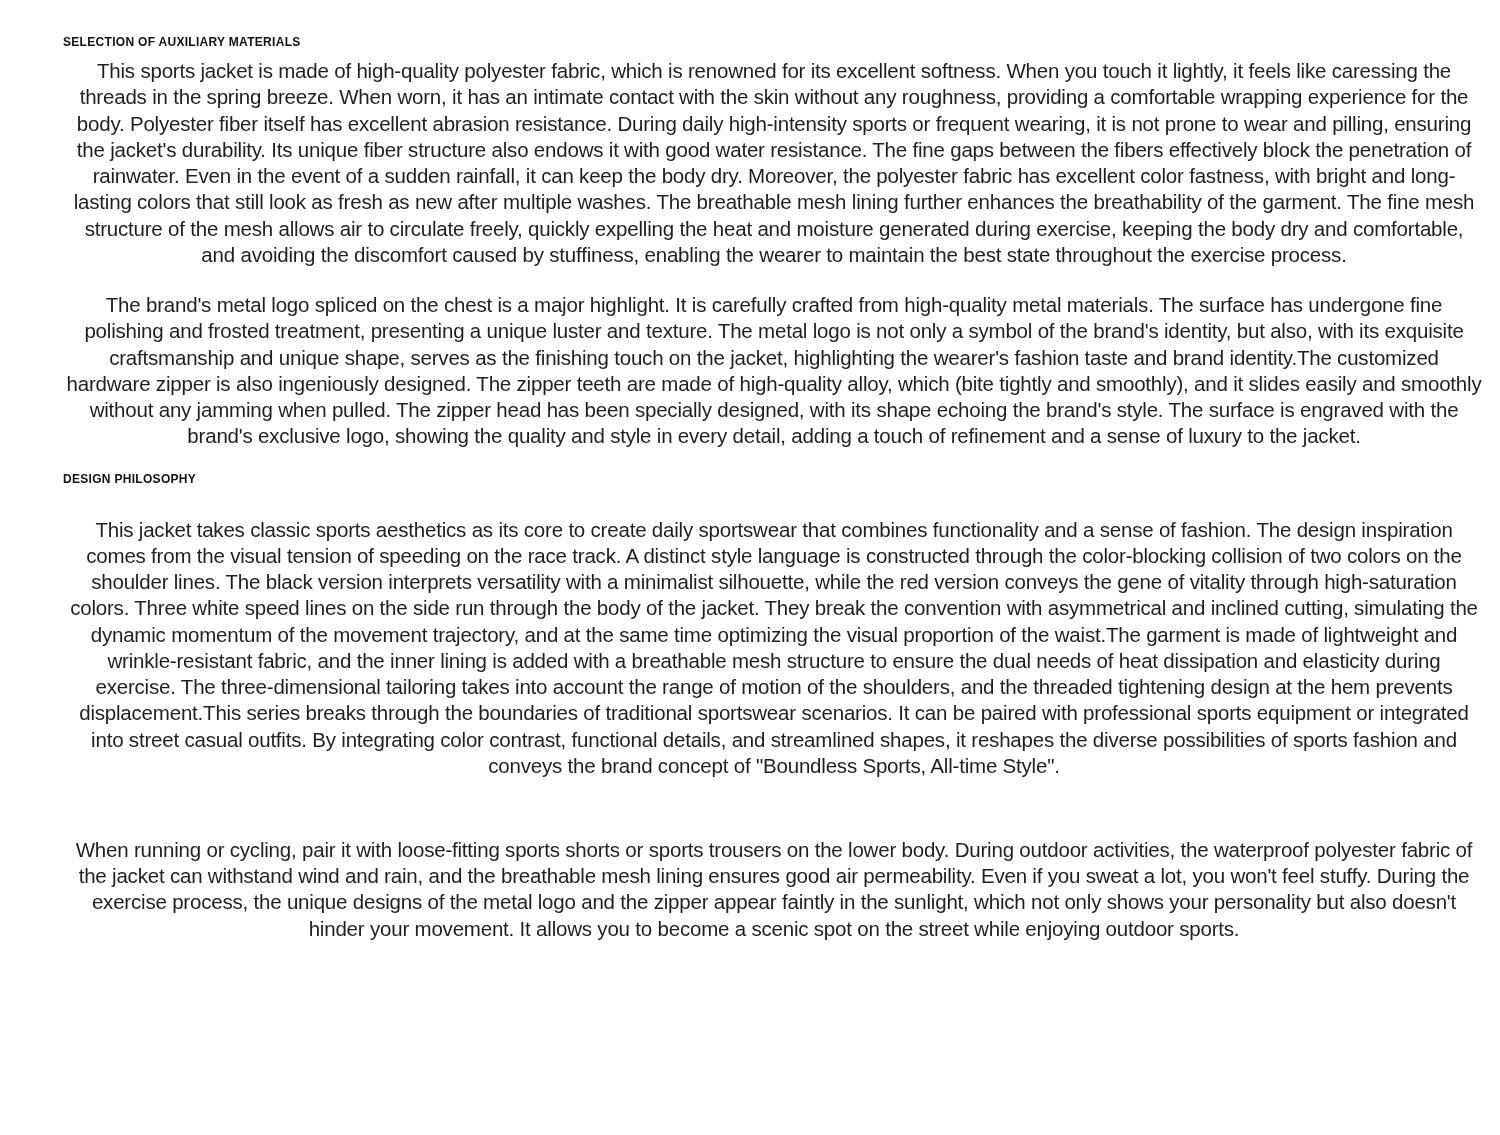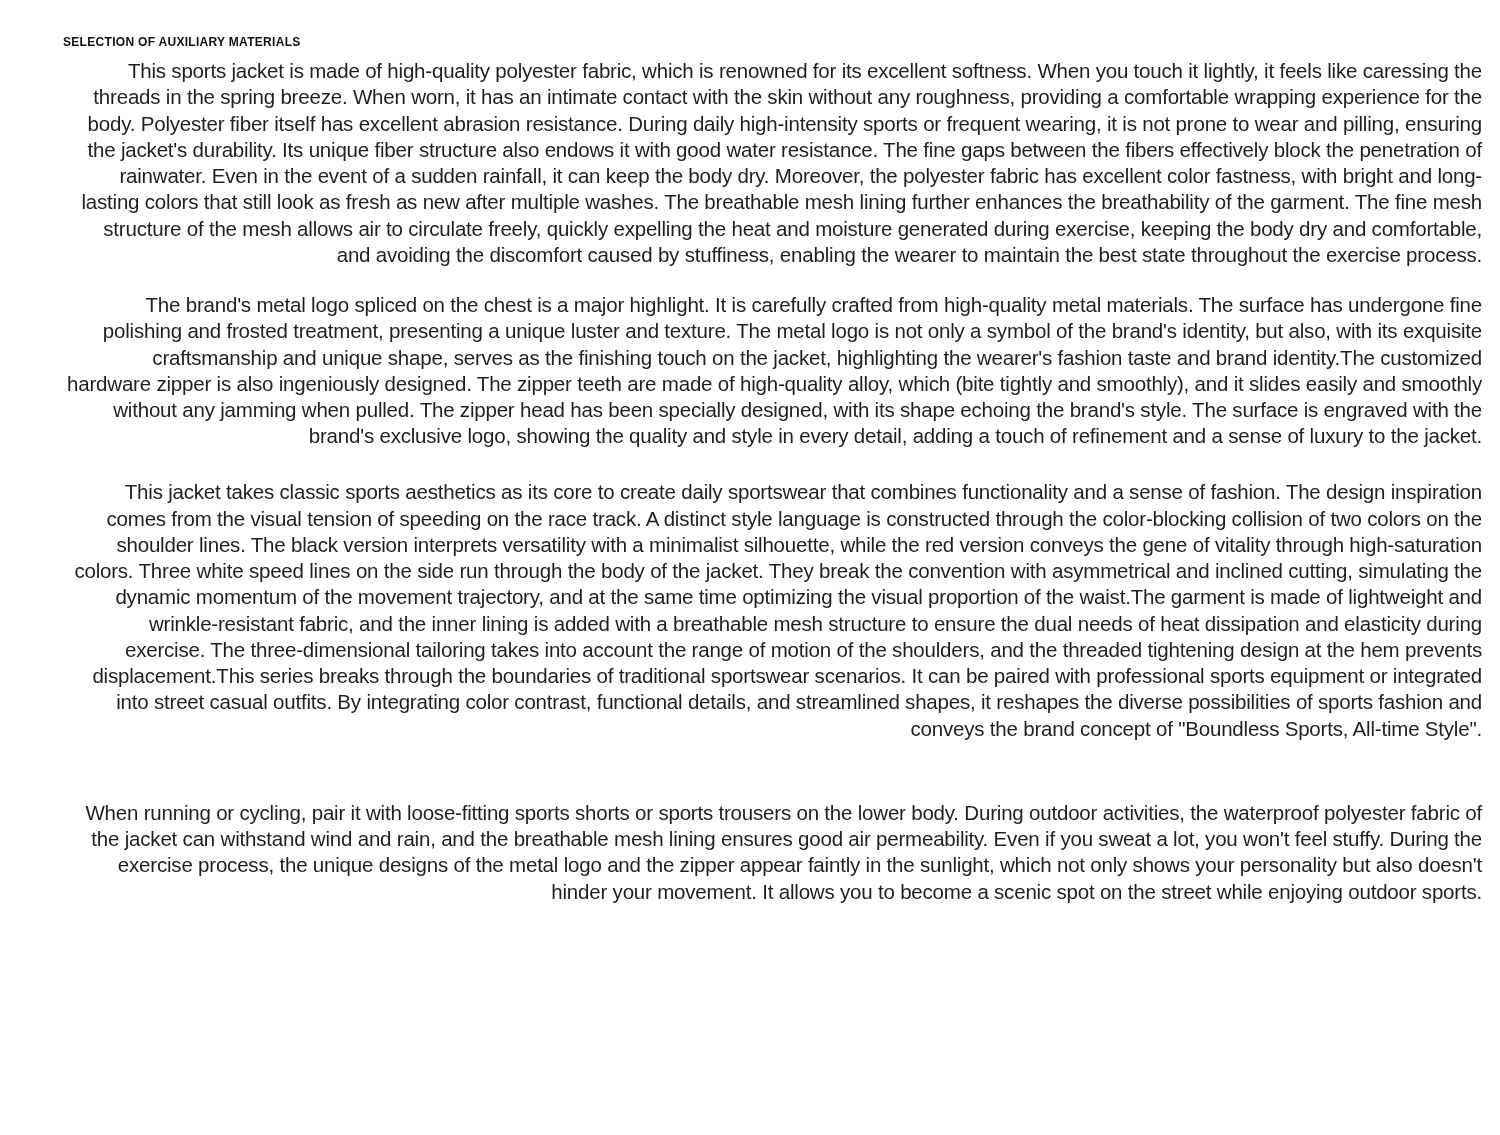--- a/index.html
+++ b/index.html
@@ -25,21 +25,21 @@
     letter-spacing: 0.3px;
     line-height: 1.1;
     margin: 0;
     text-transform: uppercase;
   }
   .section-body {
     font-size: 20.5px;
     line-height: 1.28;
     letter-spacing: -0.2px;
     margin: 9px 0 0 3px;
-    text-align: right;
+    text-align: center;
     color: #1f1f1f;
   }
   .sec { margin: 0; }
   .sec + .sec { margin-top: 24px; }
   .sec.extra-body-gap .section-body { margin-top: 30px; }
   .sec.big-top-gap { margin-top: 58px; }
 </style>
 </head>
 <body>
 
@@ -48,20 +48,21 @@
   <section class="sec">
     <h2 class="section-heading">SELECTION OF AUXILIARY MATERIALS</h2>
     <p class="section-body">This sports jacket is made of high-quality polyester fabric, which is renowned for its excellent softness. When you touch it lightly, it feels like caressing the threads in the spring breeze. When worn, it has an intimate contact with the skin without any roughness, providing a comfortable wrapping experience for the body. Polyester fiber itself has excellent abrasion resistance. During daily high-intensity sports or frequent wearing, it is not prone to wear and pilling, ensuring the jacket's durability. Its unique fiber structure also endows it with good water resistance. The fine gaps between the fibers effectively block the penetration of rainwater. Even in the event of a sudden rainfall, it can keep the body dry. Moreover, the polyester fabric has excellent color fastness, with bright and long-lasting colors that still look as fresh as new after multiple washes. The breathable mesh lining further enhances the breathability of the garment. The fine mesh structure of the mesh allows air to circulate freely, quickly expelling the heat and moisture generated during exercise, keeping the body dry and comfortable, and avoiding the discomfort caused by stuffiness, enabling the wearer to maintain the best state throughout the exercise process.</p>
   </section>
 
   <section class="sec">
     <p class="section-body">The brand's metal logo spliced on the chest is a major highlight. It is carefully crafted from high-quality metal materials. The surface has undergone fine polishing and frosted treatment, presenting a unique luster and texture. The metal logo is not only a symbol of the brand's identity, but also, with its exquisite craftsmanship and unique shape, serves as the finishing touch on the jacket, highlighting the wearer's fashion taste and brand identity.The customized hardware zipper is also ingeniously designed. The zipper teeth are made of high-quality alloy, which (bite tightly and smoothly), and it slides easily and smoothly without any jamming when pulled. The zipper head has been specially designed, with its shape echoing the brand's style. The surface is engraved with the brand's exclusive logo, showing the quality and style in every detail, adding a touch of refinement and a sense of luxury to the jacket.</p>
   </section>
 
   <section class="sec extra-body-gap">
+    <h2 class="section-heading">DESIGN PHILOSOPHY</h2>
     <p class="section-body">This jacket takes classic sports aesthetics as its core to create daily sportswear that combines functionality and a sense of fashion. The design inspiration comes from the visual tension of speeding on the race track. A distinct style language is constructed through the color-blocking collision of two colors on the shoulder lines. The black version interprets versatility with a minimalist silhouette, while the red version conveys the gene of vitality through high-saturation colors. Three white speed lines on the side run through the body of the jacket. They break the convention with asymmetrical and inclined cutting, simulating the dynamic momentum of the movement trajectory, and at the same time optimizing the visual proportion of the waist.The garment is made of lightweight and wrinkle-resistant fabric, and the inner lining is added with a breathable mesh structure to ensure the dual needs of heat dissipation and elasticity during exercise. The three-dimensional tailoring takes into account the range of motion of the shoulders, and the threaded tightening design at the hem prevents displacement.This series breaks through the boundaries of traditional sportswear scenarios. It can be paired with professional sports equipment or integrated into street casual outfits. By integrating color contrast, functional details, and streamlined shapes, it reshapes the diverse possibilities of sports fashion and conveys the brand concept of "Boundless Sports, All-time Style".</p>
   </section>
 
   <section class="sec big-top-gap">
     <p class="section-body">When running or cycling, pair it with loose-fitting sports shorts or sports trousers on the lower body. During outdoor activities, the waterproof polyester fabric of the jacket can withstand wind and rain, and the breathable mesh lining ensures good air permeability. Even if you sweat a lot, you won't feel stuffy. During the exercise process, the unique designs of the metal logo and the zipper appear faintly in the sunlight, which not only shows your personality but also doesn't hinder your movement. It allows you to become a scenic spot on the street while enjoying outdoor sports.</p>
   </section>
 
 </main>
 
 </body></html>

